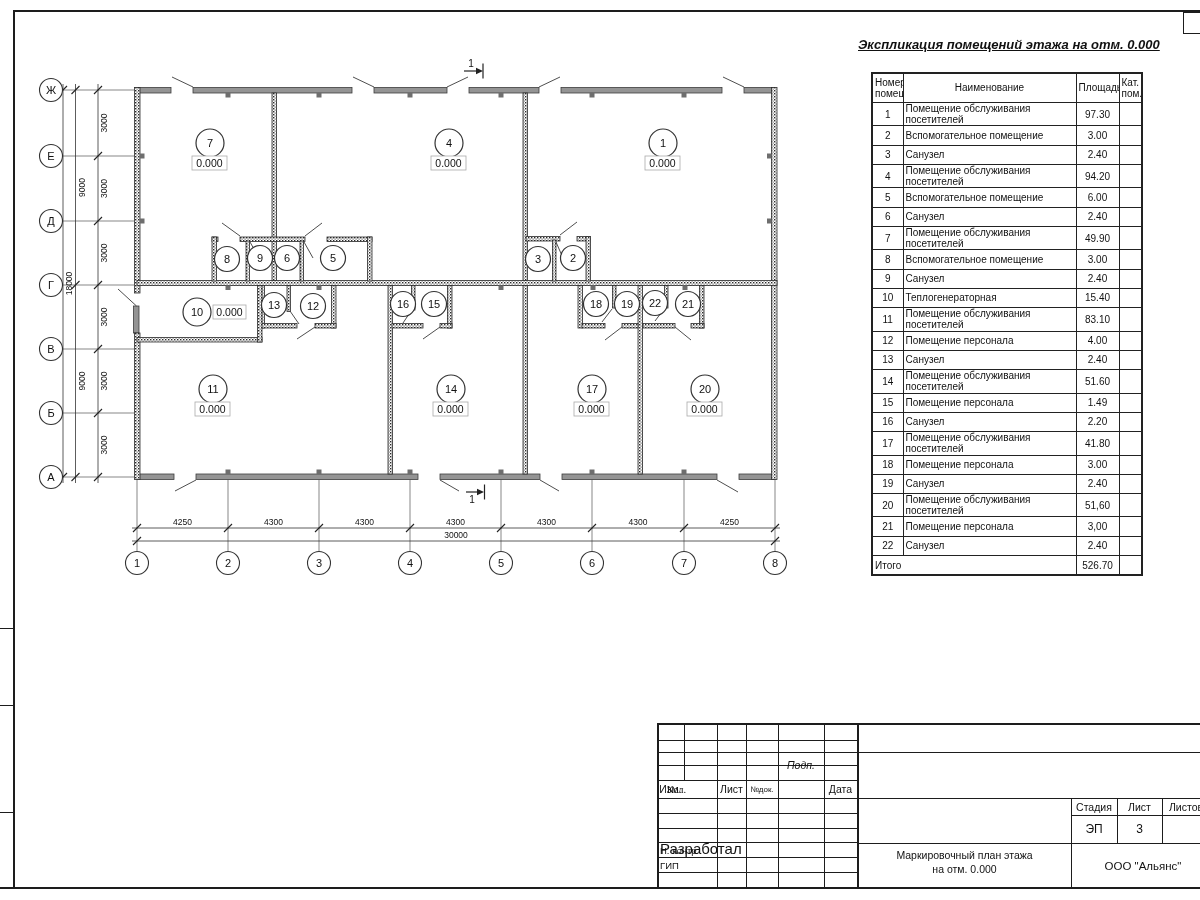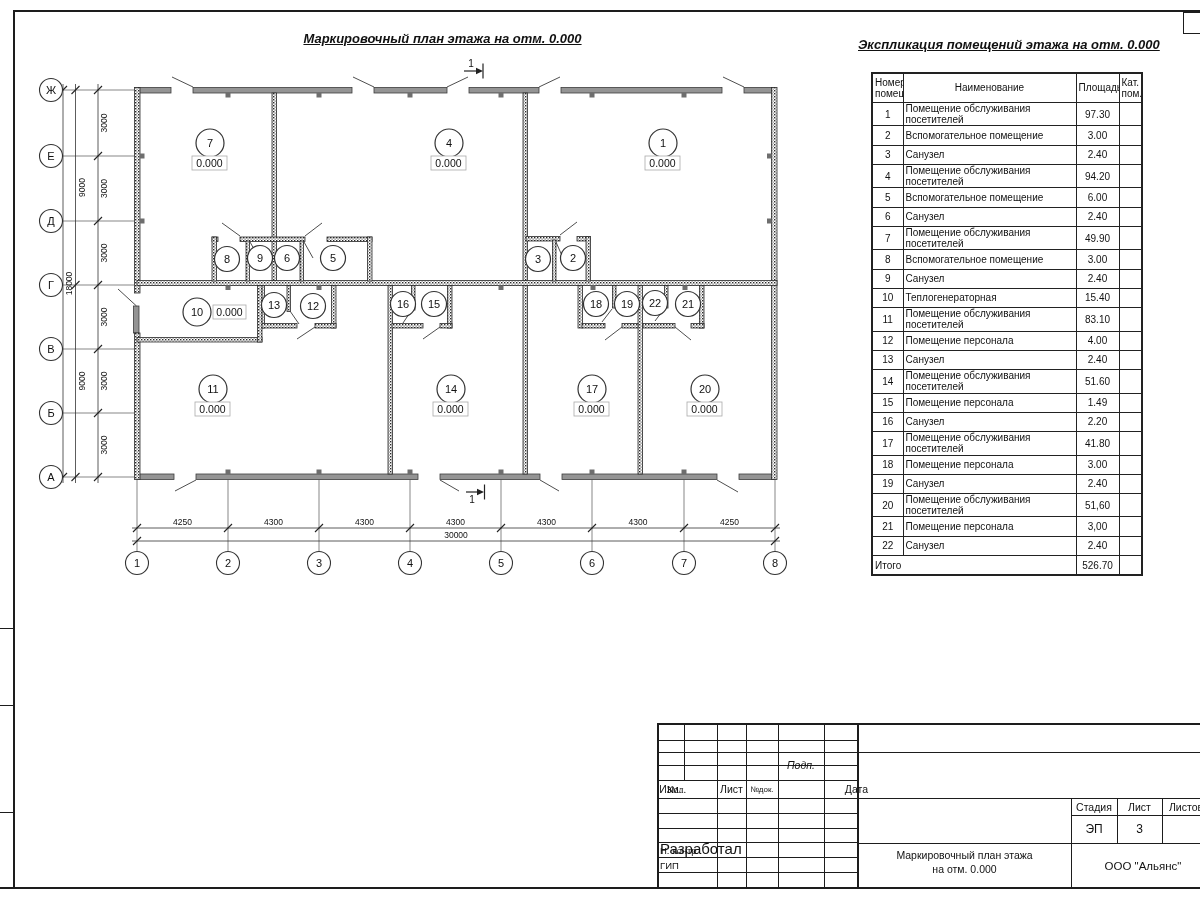--- a/index.html
+++ b/index.html
@@ -32,21 +32,20 @@
 <div id="sheet">
 
   <div class="line-h" style="left:13px;top:10px;width:1187px;height:2px;"></div>
   <div class="line-v" style="left:13px;top:10px;height:878px;width:2px;"></div>
   <div class="line-h" style="left:0;top:887px;width:1200px;height:2px;"></div>
   <div class="line-h" style="left:0;top:628px;width:13px;"></div>
   <div class="line-h" style="left:0;top:705px;width:13px;"></div>
   <div class="line-h" style="left:0;top:812px;width:13px;"></div>
   <div class="abs" style="left:1183px;top:12px;width:30px;height:20px;border:1.4px solid #1d1d1d;"></div>
 
-  <div class="txt drawing-title" style="left:240px;top:31px;width:405px;">Маркировочный план этажа на отм. 0.000</div>
 
   <div class="txt drawing-title" style="left:858px;top:37px;width:295px;">Экспликация помещений этажа на отм. 0.000</div>
 
   <svg width="1200" height="900" viewBox="0 0 1200 900" style="position:absolute;left:0;top:0;">
     <defs>
       <pattern id="stipple" width="3" height="3" patternUnits="userSpaceOnUse">
         <rect width="3" height="3" fill="#ffffff"></rect>
         <rect x="0" y="0" width="1.4" height="1.4" fill="#2b2b2b"></rect>
         <rect x="1.6" y="1.6" width="1" height="1" fill="#2b2b2b"></rect>
       </pattern>
@@ -561,21 +560,21 @@
     <div class="line-v" style="left:857px;top:723px;height:165px;width:1.6px;"></div>
     <div class="line-v" style="left:1071px;top:798px;height:90px;width:1.4px;"></div>
     <div class="line-v" style="left:1117px;top:798px;height:45px;"></div>
     <div class="line-v" style="left:1162px;top:798px;height:45px;"></div>
 
     <div class="txt tb ctr" style="left:657px;top:781px;width:27px;height:16px;">Изм.</div>
     <div class="txt tb ctr" style="left:660px;top:781px;width:33px;height:16px;font-family:Liberation Serif, serif;">Кол.</div>
     <div class="txt tb ctr" style="left:717px;top:781px;width:29px;height:16px;">Лист</div>
     <div class="txt ctr" style="left:746px;top:781px;width:32px;height:16px;font-size:8px;">№док.</div>
     <div class="txt tb ctr" style="left:778px;top:757px;width:46px;height:16px;font-style:italic;">Подп.</div>
-    <div class="txt tb ctr" style="left:824px;top:781px;width:33px;height:16px;padding-left:16px;">Дата</div>
+    <div class="txt tb ctr" style="left:824px;top:781px;width:33px;height:16px;">Дата</div>
     <div class="txt" style="left:660px;top:840px;font-size:15px;">Разработал</div>
     <div class="txt" style="left:660px;top:845px;font-size:9.5px;">Н. контр.</div>
     <div class="txt" style="left:660px;top:860px;font-size:9.5px;">ГИП</div>
     <div class="txt tb ctr" style="left:1071px;top:799px;width:46px;height:15px;">Стадия</div>
     <div class="txt tb ctr" style="left:1117px;top:799px;width:45px;height:15px;">Лист</div>
     <div class="txt tb ctr" style="left:1162px;top:799px;width:48px;height:15px;">Листов</div>
     <div class="txt ctr" style="left:1071px;top:816px;width:46px;height:26px;font-size:12px;">ЭП</div>
     <div class="txt ctr" style="left:1117px;top:816px;width:45px;height:26px;font-size:12px;">3</div>
     <div class="txt" style="left:862px;top:849px;width:205px;text-align:center;font-size:10.5px;line-height:1.3;">
       <span>Маркировочный план этажа</span><br><span>на отм. 0.000</span>

